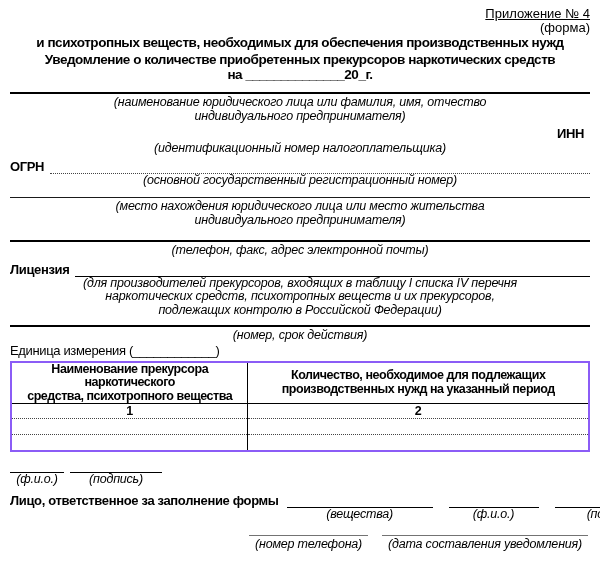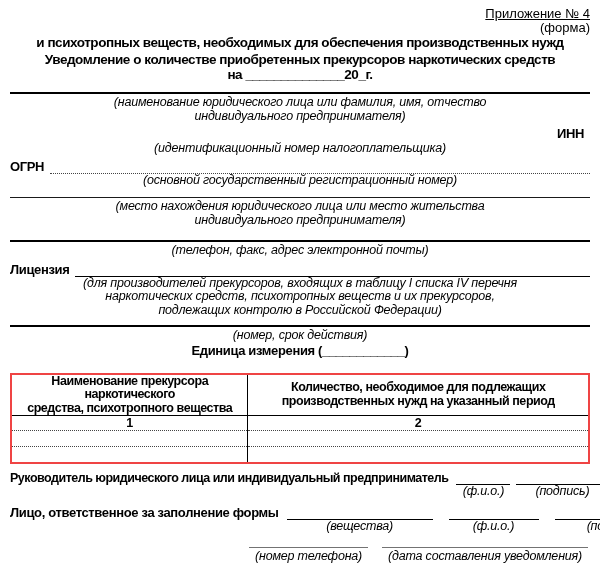--- a/index.html
+++ b/index.html
@@ -18,22 +18,22 @@
   }
   .titleline { font-weight:bold; letter-spacing:-0.45px; font-size:13.5px; line-height:15px; text-align:center; }
   .hr2 { height:0; border-bottom:2px solid #000; margin:0; }
   .hr1 { height:0; border-bottom:1px solid #1a1a1a; margin:0; }
   .frow { display:flex; align-items:flex-end; }
   .flabel { font-weight:bold; letter-spacing:-0.35px; white-space:nowrap; padding-right:6px; }
   .fill { flex:1; border-bottom:1px solid #000; height:15px; }
   .fill.dotted { border-bottom:1px dotted #444; }
 
   table.ptable {
-    width:100%; border-collapse:collapse; margin-top:15px;
-    border:2px solid #ef4444;
+    width:100%; border-collapse:collapse; margin-top:3px;
+    border:2px solid #8b5cf6;
   }
   table.ptable td {
     border-left:1px solid #000; border-right:1px solid #000;
     padding:0 4px; vertical-align:middle;
   }
   td.th {
     font-weight:bold; letter-spacing:-0.45px; font-size:12.5px;
     line-height:13.5px; text-align:center; padding:1px 2px;
     border-bottom:1px solid #000;
   }
@@ -58,21 +58,21 @@
   .respsig .ln2 { grid-column:4; border-bottom:1px solid #000; height:15px; }
   .respsig .ln3 { grid-column:6; border-bottom:1px solid #000; height:15px; }
   .respsig .c1 { grid-column:2; } .respsig .c2 { grid-column:4; } .respsig .c3 { grid-column:6; }
 
   .bottomrow { display:flex; justify-content:flex-end; gap:14px; margin-top:14px; padding-right:2px; }
   .overcap {
     border-top:1px solid #737373; padding:1px 6px 0 6px;
     font-style:italic; font-size:12.5px; letter-spacing:-0.2px; white-space:nowrap;
   }
   .sp2 { margin-top:2px; } .sp3 { margin-top:3px; } .sp4 { margin-top:4px;flex-direction:column; } .sp8 { margin-top:8px; } .sp10 { margin-top:10px; } .sp13 { margin-top:13px; }
-  .unitline { font-weight:bold; letter-spacing:-0.35px; text-align:center; margin-top:1px; }
+  .unitline { font-weight:normal; letter-spacing:-0.35px; text-align:left; margin-top:1px; }
 </style>
 </head>
 <body>
 
 <div class="page">
 
   <div class="right u">Приложение № 4</div>
   <div class="right">(форма)</div>
 
   <div class="titleline">и психотропных веществ, необходимых для обеспечения производственных нужд</div>
@@ -136,21 +136,20 @@
       <td class="empty1"></td>
     </tr>
     <tr>
       <td class="empty2"></td>
       <td class="empty2"></td>
     </tr>
   </tbody>
     </table>
 
   <div class="headsig">
-    <div class="lbl">Руководитель юридического лица или индивидуальный предприниматель</div>
     <div class="ln1"></div>
     <div class="ln2"></div>
     <div class="cap c1">(ф.и.о.)</div>
     <div class="cap c2">(подпись)</div>
   </div>
 
   <div class="respsig">
     <div class="lbl">Лицо, ответственное за заполнение формы</div>
     <div class="ln1"></div>
     <div class="ln2"></div>

